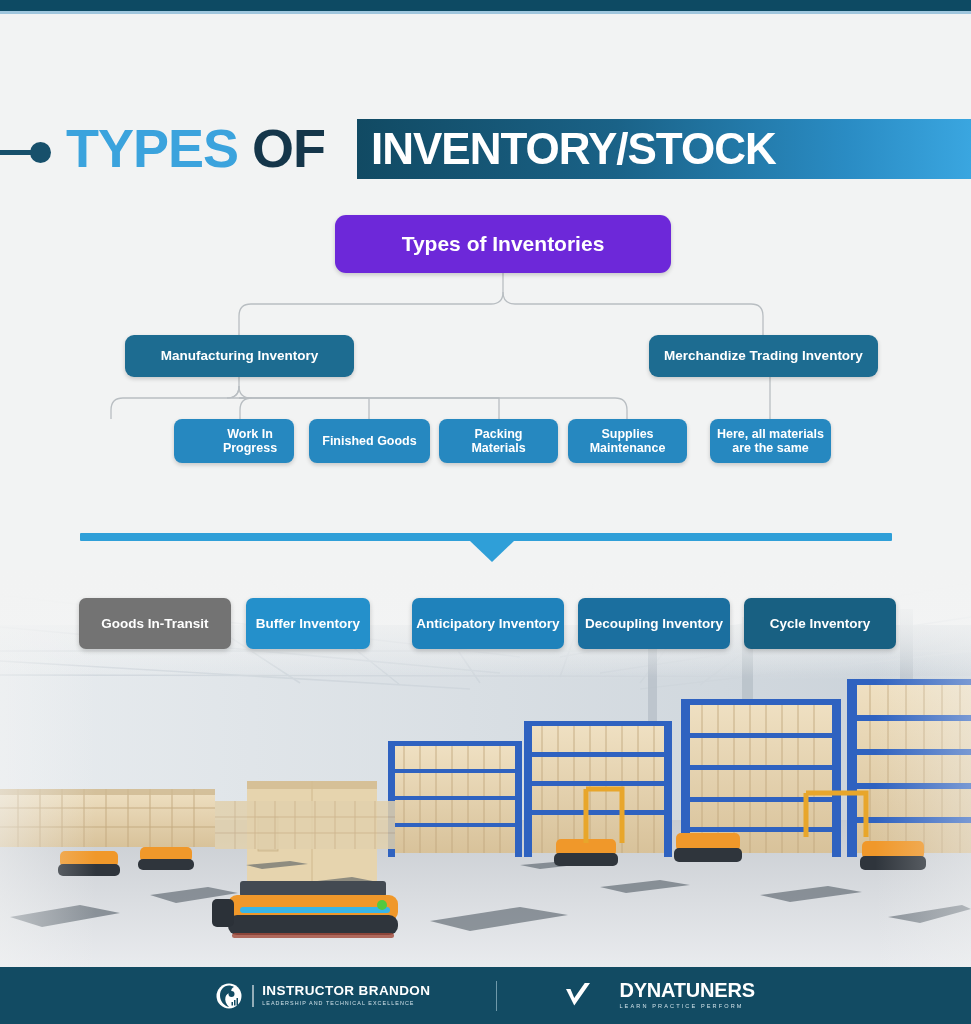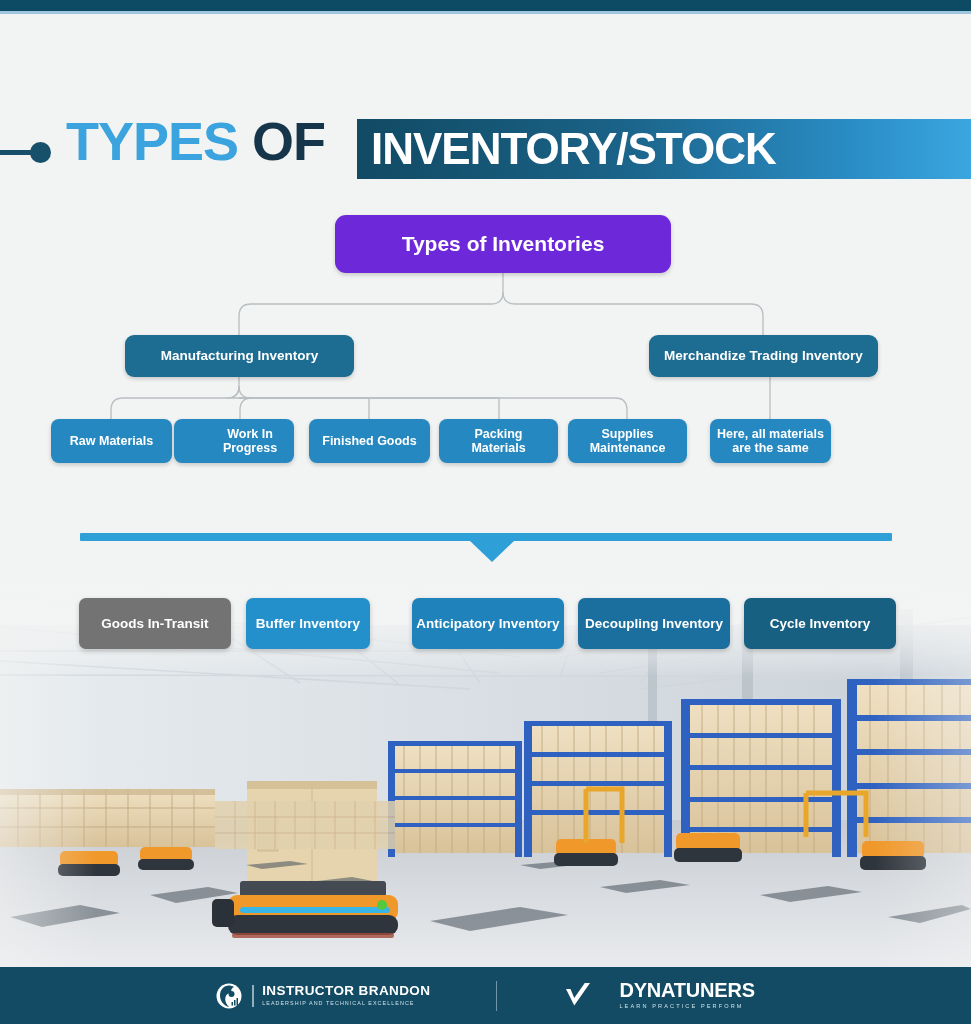--- a/index.html
+++ b/index.html
@@ -12,21 +12,21 @@
   #page{position:absolute;inset:0;width:971px;height:1024px;overflow:hidden;background:#f2f3f3;}
 
   
   .topbar{position:absolute;left:0;top:0;width:971px;height:11px;background:#0d4a63;}
   .topbar-accent{position:absolute;left:0;top:11px;width:971px;height:3px;background:#9fc6dd;}
 
   
   .header{position:absolute;left:0;top:57px;width:971px;height:68px;}
   .bullet-line{position:absolute;left:0;top:93px;width:42px;height:5px;background:#17506b;}
   .bullet-dot{position:absolute;left:30px;top:85px;width:21px;height:21px;border-radius:50%;background:#17506b;}
-  .title-wrap{position:absolute;left:66px;top:57px;height:68px;display:flex;}
+  .title-wrap{position:absolute;left:66px;top:57px;height:68px;display:flex;align-items:center;}
   .t-types{font-size:54px;font-weight:bold;color:#3ba3dd;letter-spacing:-1px;line-height:1;}
   .t-of{font-size:54px;font-weight:bold;color:#15364a;letter-spacing:-1px;line-height:1;margin-left:14px;}
   .title-band{
     position:absolute;left:357px;top:62px;width:614px;height:60px;
     background:linear-gradient(90deg,#114a63 0%,#1a6287 42%,#2a8cc4 80%,#3aa6e0 100%);
     display:flex;align-items:center;
   }
   .t-inv{font-size:44px;font-weight:bold;color:#ffffff;letter-spacing:-1px;line-height:1;padding-left:14px;}
 
   
@@ -147,23 +147,20 @@
       <span>Types of Inventories</span>
     </div>
 
     <div class="node n-l2 n-mfg">
       <span>Manufacturing Inventory</span>
     </div>
     <div class="node n-l2 n-mtr">
       <span>Merchandize Trading Inventory</span>
     </div>
 
-    <div class="node n-leaf lf0">
-      <span>Raw Materials</span>
-    </div>
     <div class="node n-leaf lf1">
       <span>Work In<br>Progress</span>
     </div>
     <div class="node n-leaf lf2">
       <span>Finished Goods</span>
     </div>
     <div class="node n-leaf lf3">
       <span>Packing<br>Materials</span>
     </div>
     <div class="node n-leaf lf4">

